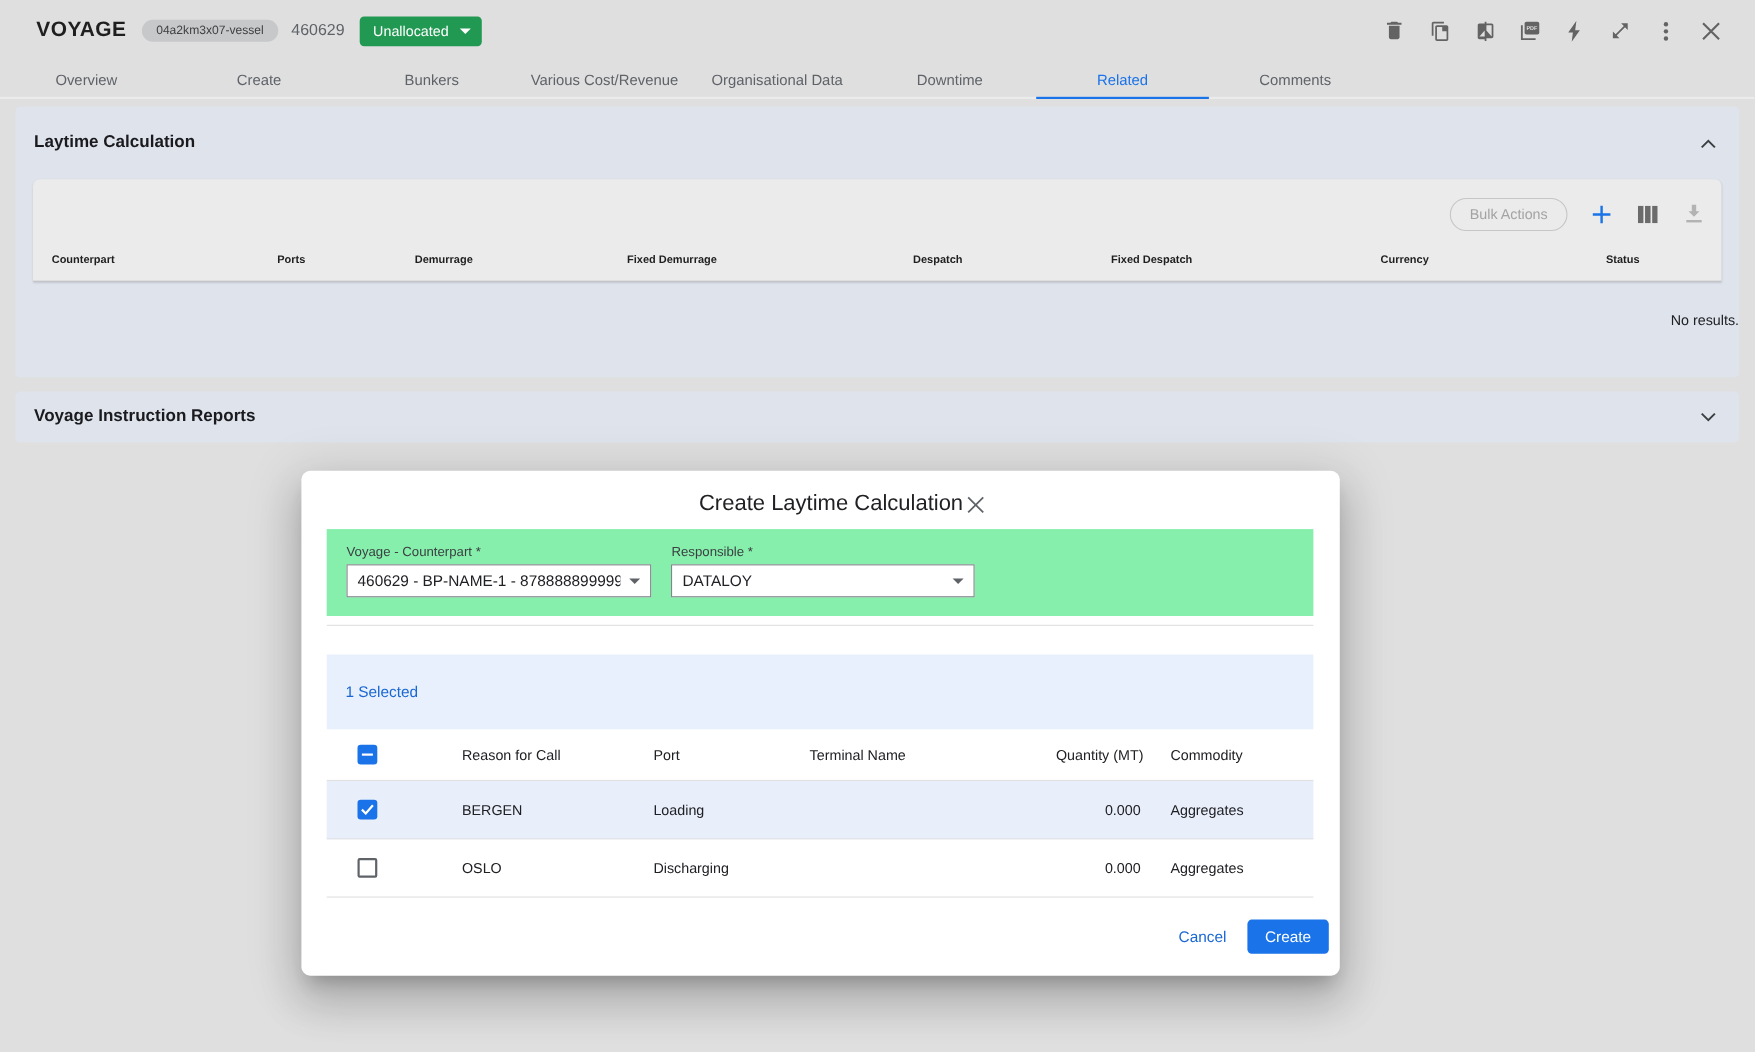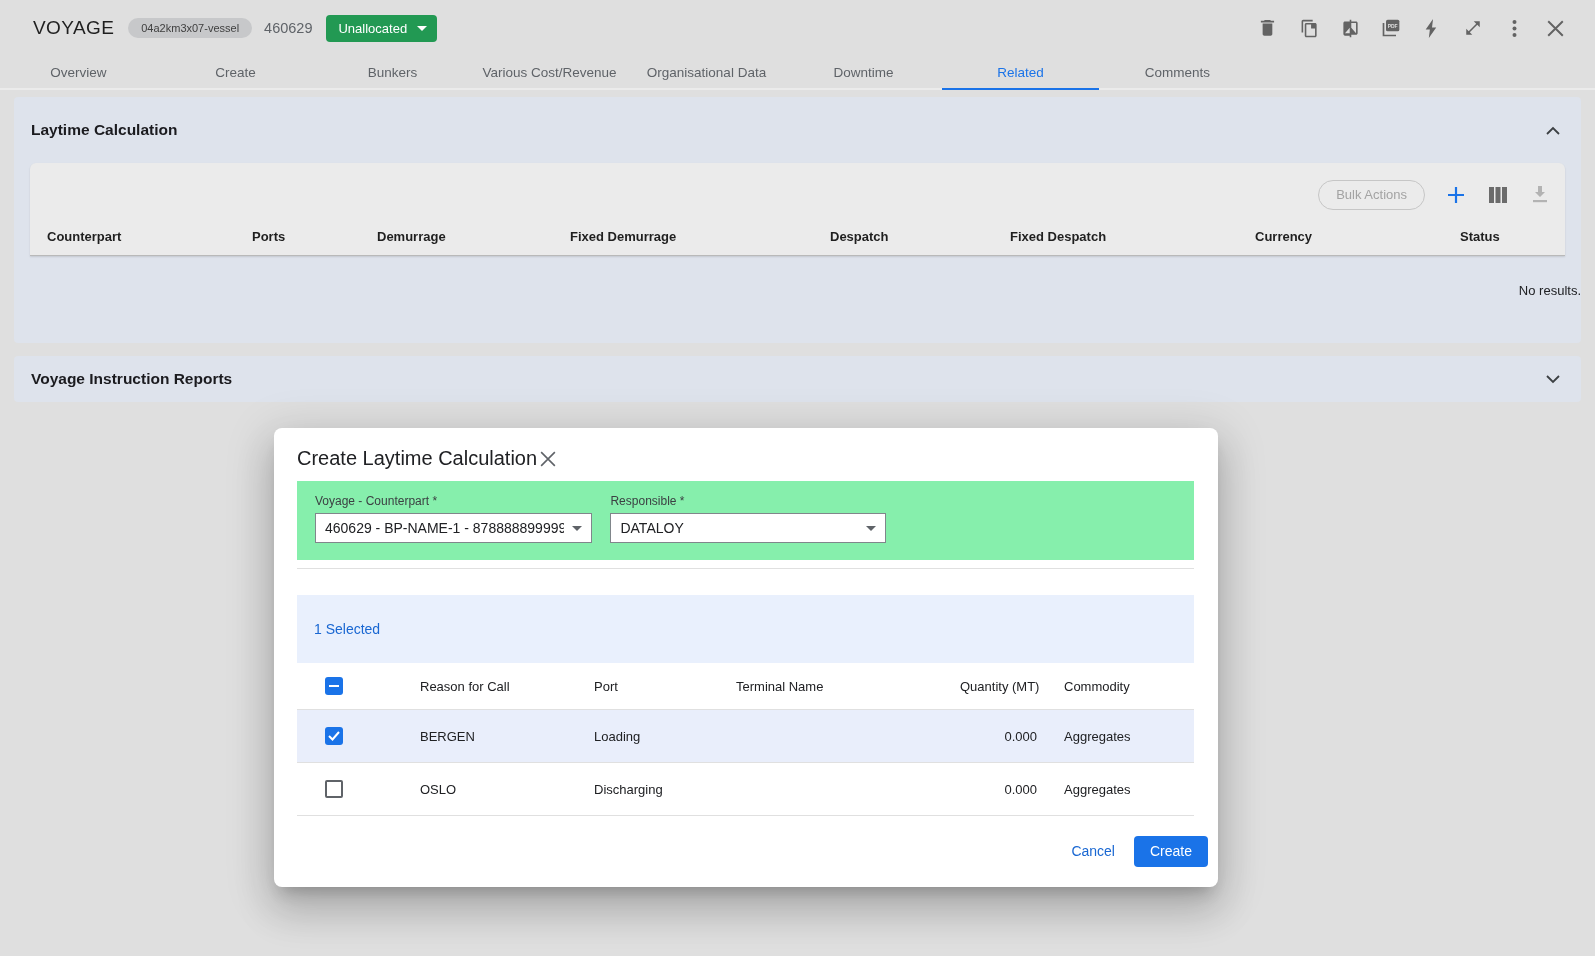--- a/index.html
+++ b/index.html
@@ -7,21 +7,21 @@
   body {
     font-family:"Liberation Sans", sans-serif;
     background:#dfdfdf;
     position:relative;
     overflow:hidden;
     color:#202124;
   }
 
   
   .app-header { height:56px; display:flex; align-items:center; padding:0 30px 0 33px; }
-  .app-title { font-size:19px; font-weight:400; letter-spacing:.4px; color:#1f1f1f; }
+  .app-title { font-size:19px; font-weight:700; letter-spacing:.4px; color:#1f1f1f; }
   .vessel-chip { margin-left:14px; background:#c7c8ca; color:#404040; font-size:11px;
     padding:4px 13px; border-radius:13px; white-space:nowrap; }
   .voyage-no { margin-left:12px; font-size:14.5px; color:#5f6368; }
   .status-btn { margin-left:14px; background:#229953; color:#fff; font-size:13px; font-weight:500;
     border:none; border-radius:4px; height:27px; padding:0 10px 0 12px; display:flex; align-items:center;
     gap:10px; cursor:pointer; }
   .caret-down-white { width:0; height:0; border-left:5px solid transparent; border-right:5px solid transparent;
     border-top:5px solid #ffffff; }
   .header-icons { margin-left:auto; display:flex; align-items:center; gap:21px; }
   .hicon { width:20px; height:20px; display:flex; align-items:center; justify-content:center; cursor:pointer; }
@@ -43,30 +43,30 @@
   .panel-title { font-size:15.5px; font-weight:700; color:#1b1b1f; }
   .chev { width:22px; height:22px; display:flex; align-items:center; justify-content:center; cursor:pointer; }
 
   .table-card { margin:0 16px; background:#ebebeb; border-radius:6px 6px 0 0; height:93px;
     box-shadow:0 1px 2px rgba(0,0,0,.12); border-bottom:1px solid #b9b9b9; }
   .card-toolbar { height:55px; display:flex; align-items:center; justify-content:flex-end; gap:20px; padding:8px 14px 0; }
   .bulk-btn { border:1px solid #c6c6c6; border-radius:16px; background:transparent; color:#a3a3a3;
     font-size:13px; height:30px; padding:0 17px; cursor:default; font-family:inherit; }
   .ticon { width:22px; height:22px; display:flex; align-items:center; justify-content:center; cursor:pointer; }
   .lay-head-row { display:flex; align-items:center; height:37px; padding-left:17px; }
-  .lay-col { font-size:13px; font-weight:700; color:#1f1f1f; white-space:nowrap; }
+  .lay-col { font-size:10px; font-weight:700; color:#1f1f1f; white-space:nowrap; }
   .lc0{width:205px}.lc1{width:125px}.lc2{width:193px}.lc3{width:260px}
   .lc4{width:180px}.lc5{width:245px}.lc6{width:205px}.lc7{flex:1}
   .empty-area { height:87px; text-align:right; padding-top:27px; font-size:13px; color:#202124; }
 
   
   .modal { position:absolute; left:274px; top:428px; width:944px; height:459px; background:#fff;
     border-radius:8px;
     box-shadow:0 11px 15px -7px rgba(0,0,0,.2), 0 24px 38px 3px rgba(0,0,0,.14), 0 9px 46px 8px rgba(0,0,0,.12); }
-  .modal-head { display:flex; align-items:center; justify-content:flex-start; padding:19px 26px 10px 23px; }
+  .modal-head { display:flex; align-items:center; justify-content:center; padding:19px 26px 10px 23px;margin-left:44px; }
   .modal-title { font-size:20px; color:#202124; }
   .modal-close { width:22px; height:22px; display:flex; align-items:center; justify-content:center;
     cursor:pointer; color:#5f6368; }
 
   .form-box { margin:1px 24px 0 23px; background:#86efac; padding:13px 18px 17px; }
   .field { display:inline-block; vertical-align:top; }
   .field + .field { margin-left:14px; }
   .field-label { font-size:12px; color:#3c4043; margin-bottom:5px; }
   .select { height:30px; border:1px solid #80868b; border-radius:0; background:#fff;
     display:flex; align-items:center; padding:0 9px; cursor:pointer; }

